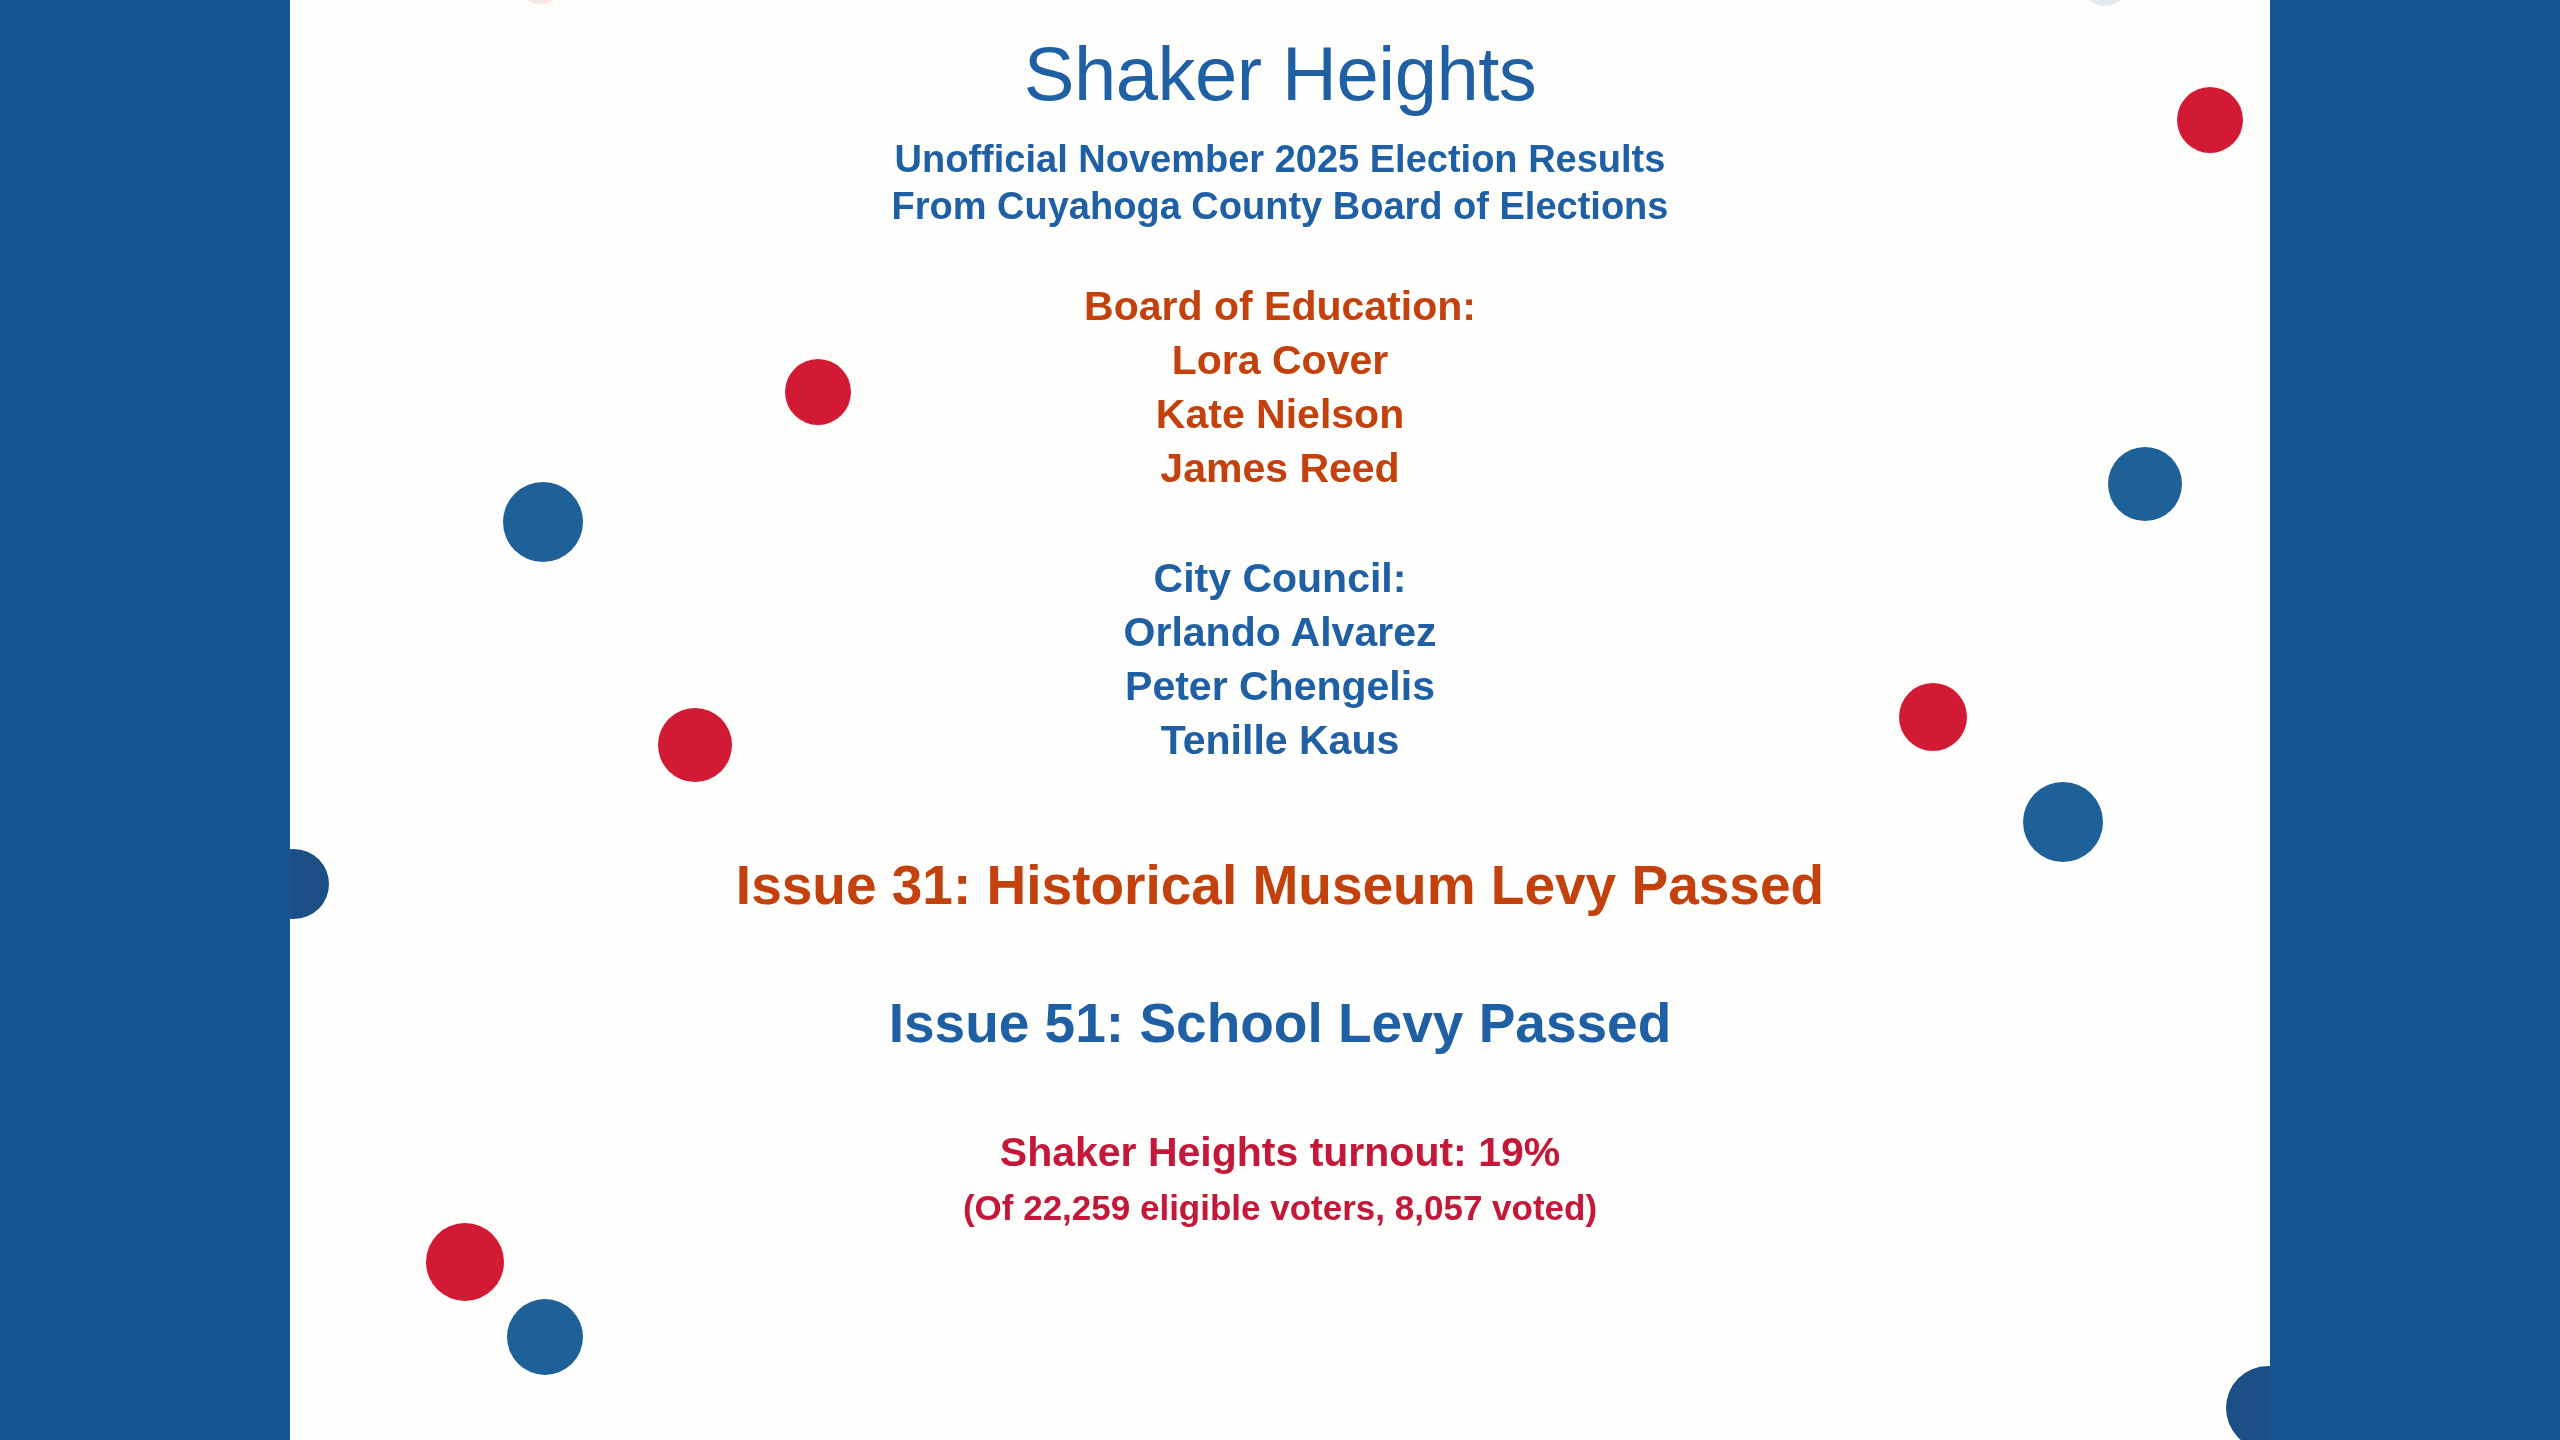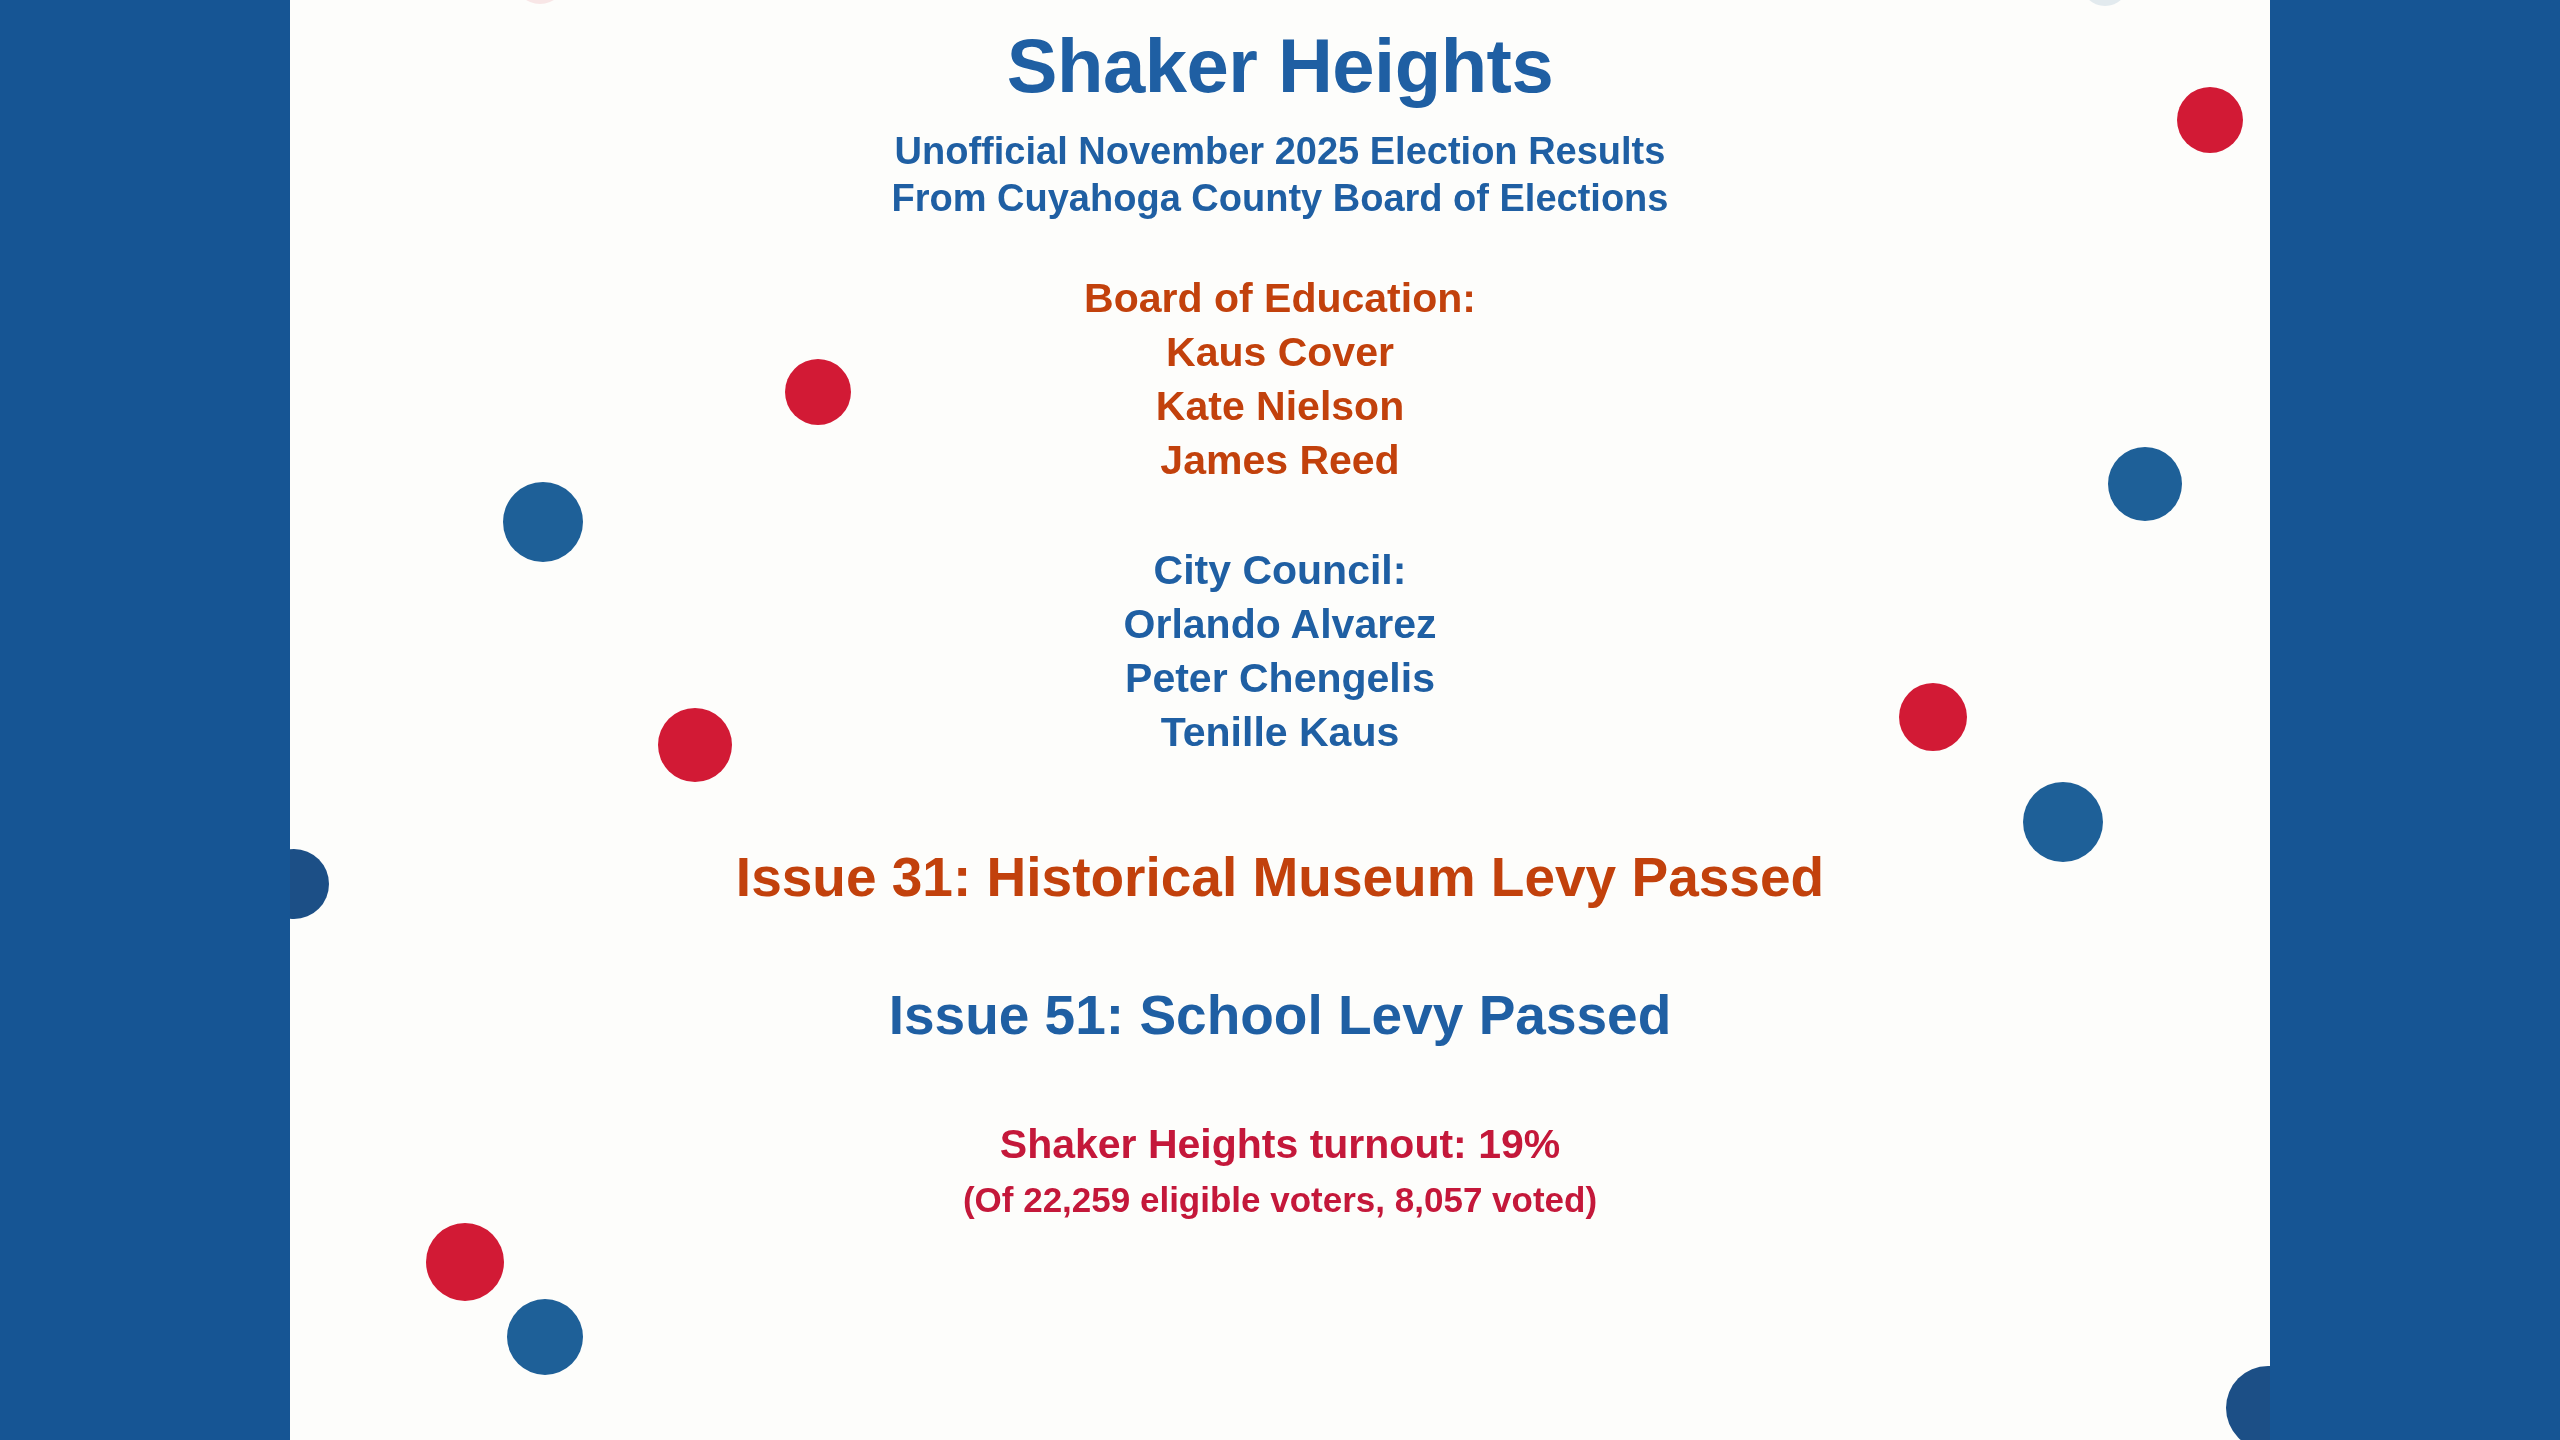--- a/index.html
+++ b/index.html
@@ -46,26 +46,26 @@
     left: 0;
     top: 0;
     width: 1980px;
     height: 1440px;
     text-align: center;
     z-index: 5;
   }
 
   .title {
     font-size: 76px;
-    font-weight: bold;
+    font-weight: normal;
     color: #1f5fa3;
     letter-spacing: -0.5px;
     line-height: 1.0;
     margin: 0;
-    padding-top: 28px;
+    padding-top: 36px;
   }
 
   .subtitle {
     font-size: 38px;
     font-weight: bold;
     color: #1f5fa3;
     line-height: 1.14;
     margin: 4px;
     padding-top: 22px;
   }
@@ -152,21 +152,21 @@
 
     <div id="content">
 
       <h1 class="title">Shaker Heights</h1>
 
       <div class="subtitle">Unofficial November 2025 Election Results</div>
       <div class="subtitle" style="padding-top:0;">From Cuyahoga County Board of Elections</div>
 
       <div id="boe-block" class="section sec-red">
         <div class="sec-head">Board of Education:</div>
-        <div class="sec-name">Kaus Cover</div>
+        <div class="sec-name">Lora Cover</div>
         <div class="sec-name">Kate Nielson</div>
         <div class="sec-name">James Reed</div>
       </div>
 
       <div id="cc-block" class="section sec-blue">
         <div class="sec-head">City Council:</div>
         <div class="sec-name">Orlando Alvarez</div>
         <div class="sec-name">Peter Chengelis</div>
         <div class="sec-name">Tenille Kaus</div>
       </div>

